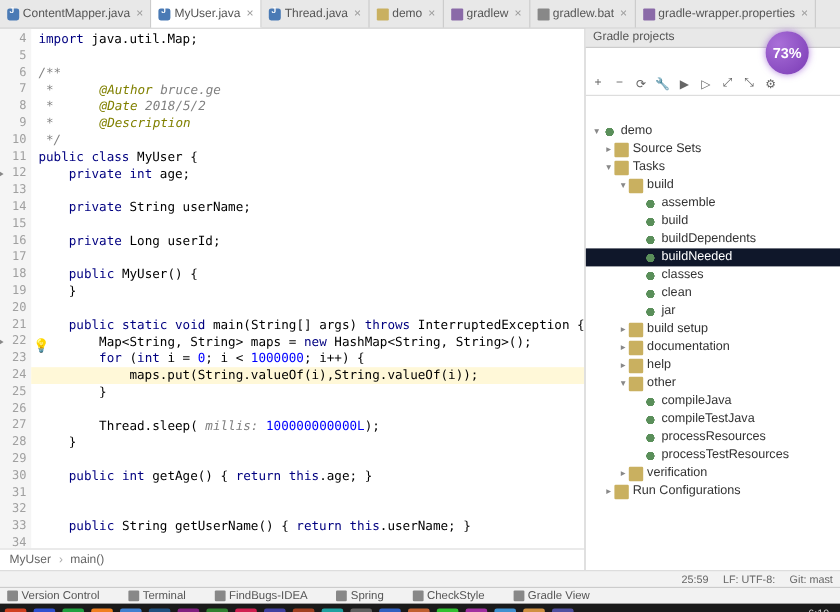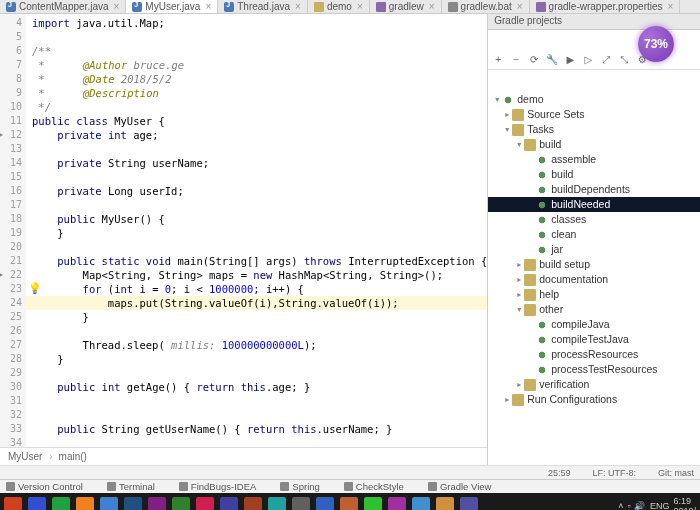--- a/index.html
+++ b/index.html
@@ -1,17 +1,17 @@
 <!DOCTYPE html>
 <html><head>
 <meta charset="utf-8">
 <style>
   * { margin: 0; padding: 0; box-sizing: border-box; }
   body { width: 700px; height: 510px; font-family: "Segoe UI", sans-serif; font-size: 11px; background: #fff; overflow: hidden; position: relative; }
-  .tabs { height: 14px; display: flex; background: #e8e8e8; border-bottom: 1px solid #ccc; }
+  .tabs { height: 24px; display: flex; background: #e8e8e8; border-bottom: 1px solid #ccc; }
   .tab { display: flex; align-items: center; padding: 0 6px; gap: 3px; border-right: 1px solid #ccc; font-size: 10px; color: #555; }
   .tab.active { background: #fff; }
   .tab .icn { width: 10px; height: 10px; display: inline-block; }
   .tab .close { color: #999; margin-left: 2px; }
   .main { display: flex; height: 451px; }
   .editor-wrap { flex: 0 0 484px; display: flex; flex-direction: column; }
   .code-area { flex: 1; display: flex; background: #fff; overflow: hidden; }
   .gutter { width: 26px; background: #f5f5f5; text-align: right; padding-right: 4px; color: #a0a0a0; font-family: Consolas, monospace; font-size: 10px; line-height: 14px; padding-top: 2px; }
   .gutter .gl { height: 14px; position: relative; }
   .gutter .tri::before { content: ""; position: absolute; left: -2px; top: 4px; border-left: 5px solid #888; border-top: 3px solid transparent; border-bottom: 3px solid transparent; }
@@ -39,21 +39,21 @@
   .tn.sel .lbl { color: #fff; }
   .d1 { padding-left: 14px; } .d2 { padding-left: 26px; } .d3 { padding-left: 38px; }
   .ic-gear { background: radial-gradient(circle, #5a8f5a 40%, transparent 42%); border-radius: 50%; }
   .ic-fld { background: linear-gradient(#c9b060,#c9b060); border-radius: 1px; }
   .ic-java { background: #4a7ab5; border-radius: 2px; position: relative; }
   .ic-java::after { content: "J"; color: #fff; font-size: 7px; position: absolute; left: 2px; top: -1px; font-weight: bold; }
   .ic-prop { background: #8a6aa8; border-radius: 1px; }
   .ic-bat { background: #888; border-radius: 1px; }
   .bottom { height: 14px; border-top: 1px solid #ccc; background: #f2f2f2; display: flex; align-items: center; font-size: 9.5px; color: #555; gap: 24px; padding: 0 6px; }
   .bottom .bi { display: flex; align-items: center; gap: 3px; }
-  .status { height: 14px; background: #f2f2f2; border-top: 1px solid #ddd; display: flex; align-items: center; justify-content: flex-end; font-size: 9px; color: #666; padding: 0 6px; gap: 22px; }
+  .status { height: 14px; background: #f2f2f2; border-top: 1px solid #ddd; display: flex; align-items: center; justify-content: flex-end; font-size: 9px; color: #666; padding: 0 6px; gap: 12px; }
   .taskbar { height: 25px; background: #1a1a1a; display: flex; align-items: center; gap: 6px; padding: 0 4px; }
   .taskbar .app { width: 18px; height: 18px; border-radius: 2px; }
   .taskbar .tray { margin-left: auto; display: flex; gap: 4px; color: #ccc; font-size: 9px; align-items: center; }
   .badge { position: absolute; right: 26px; top: 26px; width: 36px; height: 36px; border-radius: 50%; background: radial-gradient(circle at 30% 30%, #a96fd8, #7a3bb5); color: #fff; font-size: 12px; font-weight: bold; display: flex; align-items: center; justify-content: center; box-shadow: 0 0 6px rgba(128,50,200,.6); }
   .bulb { position: absolute; left: 28px; color: #d9a300; font-size: 11px; }
 </style>
 </head>
 <body>
 
 <div class="tabs" id="tabs">

